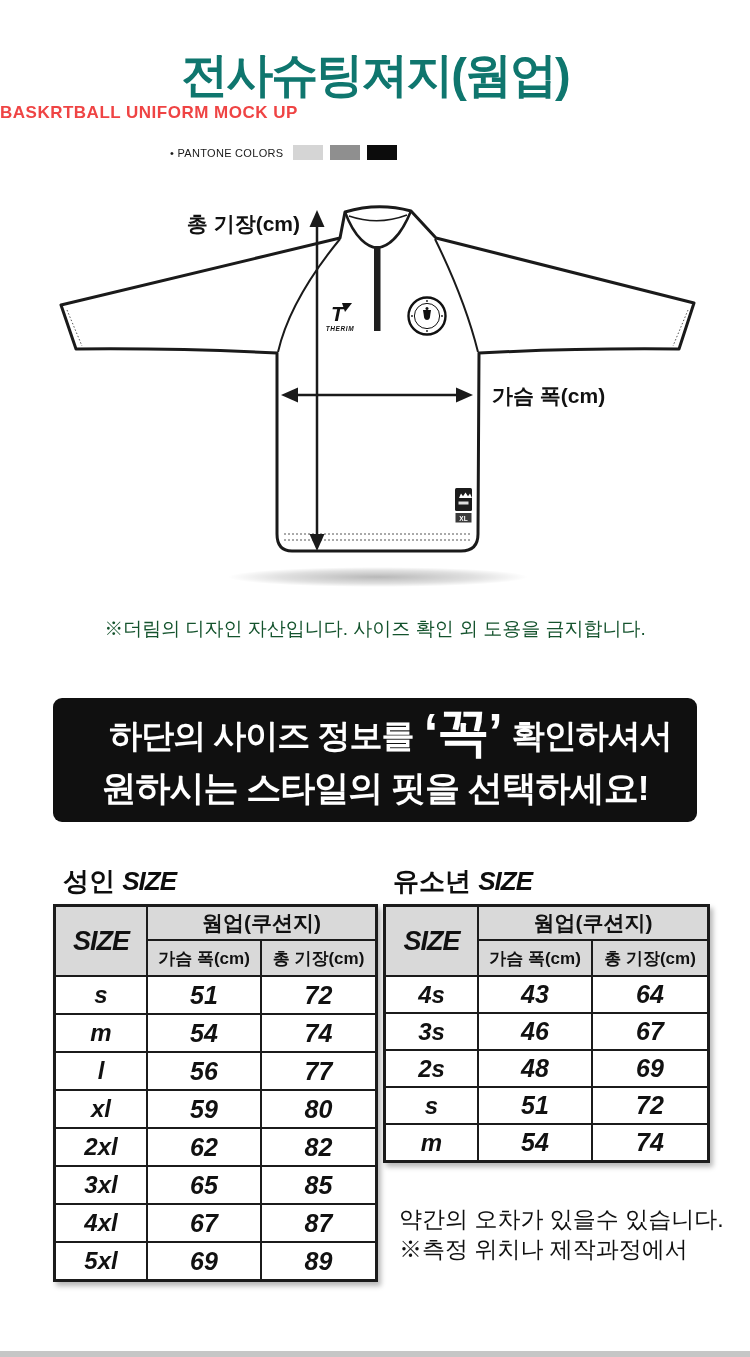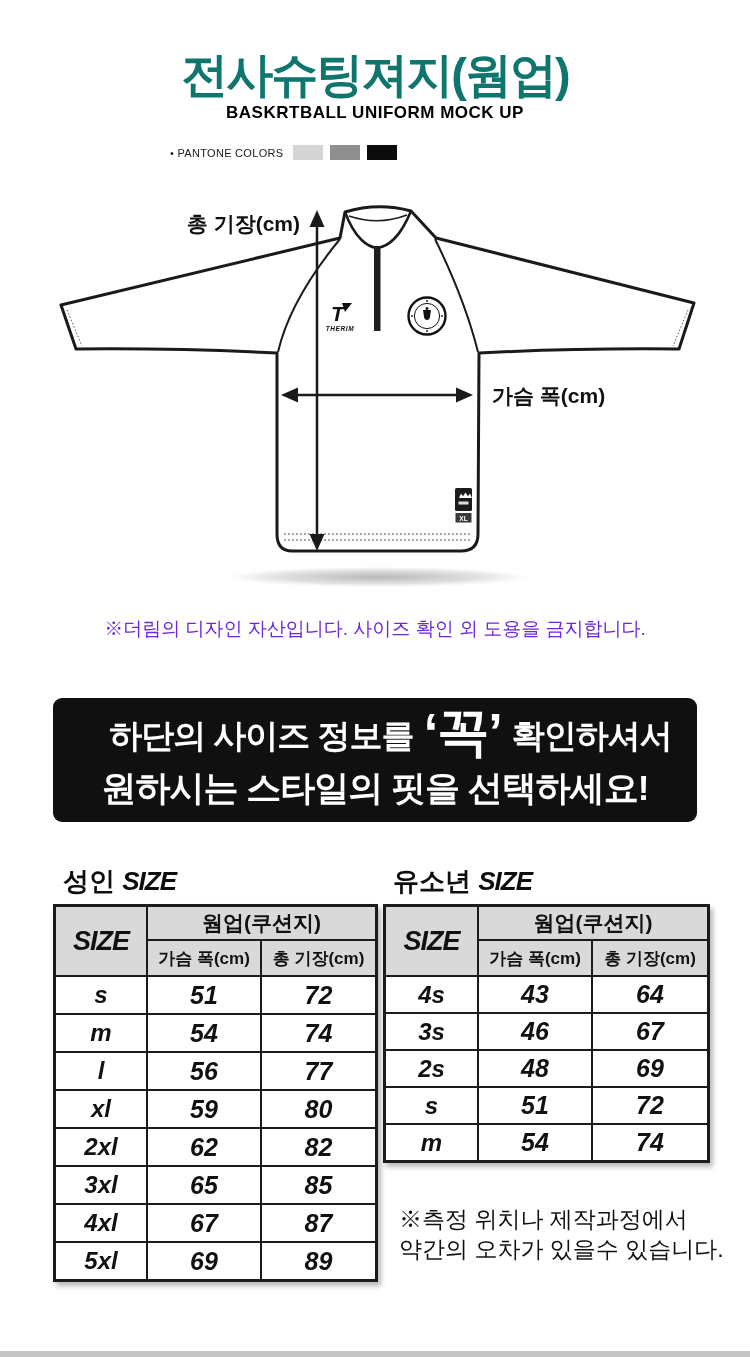--- a/index.html
+++ b/index.html
@@ -1,30 +1,30 @@
 <!DOCTYPE html>
 <html><head>
 <meta charset="utf-8">
 <style>
   html,body{margin:0;padding:0;background:#fff;}
   .page{position:relative;width:750px;height:1357px;background:#fff;overflow:hidden;
         font-family:"Liberation Sans",sans-serif;color:#111;}
   
   .title{position:absolute;top:50px;left:0;width:750px;text-align:center;
          font-size:47px;font-weight:900;letter-spacing:-2px;color:#0f766e;line-height:1.05;}
-  .subtitle{position:absolute;top:103px;left:0;width:750px;text-align:center;
-            font-size:17px;font-weight:700;letter-spacing:.5px;color:#000000;}
+  .subtitle{position:absolute;top:103px;left:0;width:750px;
+            font-size:17px;font-weight:700;letter-spacing:.5px;color:#ef4444;}
   .pantone{position:absolute;top:145px;left:170px;display:flex;align-items:center;}
   .pantone-label{font-size:11px;font-weight:400;color:#1a1a1a;letter-spacing:.3px;}
   .swatches{display:flex;margin-left:10px;gap:7px;}
   .swatch{width:30px;height:15px;display:inline-block;}
   
   .figure{position:absolute;top:190px;left:0;width:750px;height:410px;}
   .design-note{position:absolute;top:616px;left:0;width:750px;text-align:center;
-               font-size:19px;color:#6d28d9;}
+               font-size:19px;color:#14532d;}
   
   .banner{position:absolute;top:698px;left:53px;width:644px;height:124px;background:#101010;
           border-radius:9px;display:flex;flex-direction:column;align-items:center;justify-content:center;
           color:#fff;}
   .banner-line1{display:flex;align-items:baseline;font-size:33px;font-weight:900;letter-spacing:-1px;white-space:pre;margin-left:31px;}
   .banner-emph{font-size:52px;font-weight:900;line-height:.8;position:relative;top:3px;padding:0 2px;}
   .banner-line2{font-size:35px;font-weight:900;letter-spacing:-1px;margin-top:6px;}
   
   .tbl-wrap{position:absolute;top:864px;}
   .tbl-wrap.adult{left:53px;}
@@ -257,18 +257,18 @@
         <tr>
             <td class="sz">m</td>
             <td>54</td>
             <td>74</td>
           </tr>
       </tbody>
     </table>
   </div>
 
   <div class="footer-note">
+    <div>약간의 오차가 있을수 있습니다.</div>
     <div>※측정 위치나 제작과정에서</div>
-    <div>약간의 오차가 있을수 있습니다.</div>
   </div>
 
   <div class="bottom-bar"></div>
 </div>
 
 </body></html>

